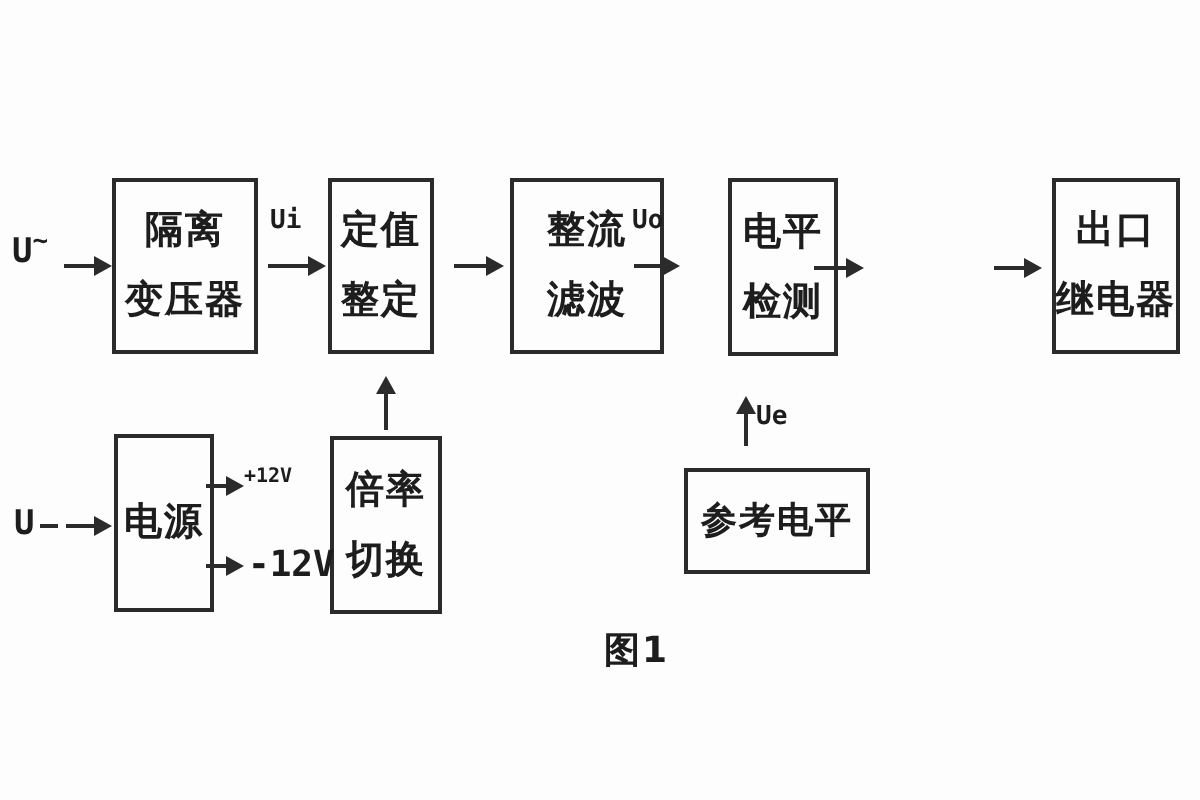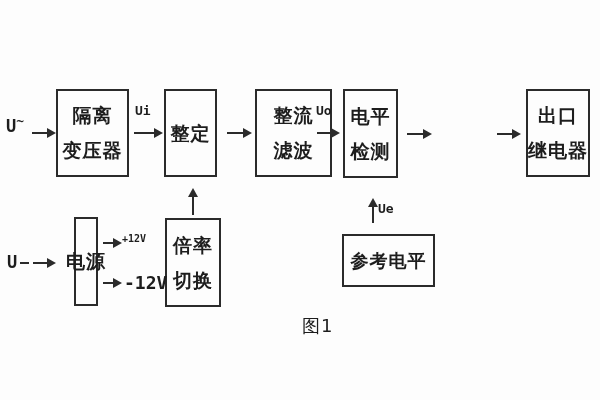--- a/index.html
+++ b/index.html
@@ -33,21 +33,21 @@
     font-family:"DejaVu Sans Mono", monospace;
     font-weight:bold;
     font-size:13px;
     line-height:1;
     white-space:nowrap;
   }
   .sig sup{font-size:13px;line-height:0;}
   
   .caption{
     position:absolute;
-    font-weight:normal;
+    font-weight:bold;
     font-size:18px;
     line-height:1;
     letter-spacing:1px;
   }
   
   .ah{ 
     position:absolute;height:2px;background:#2b2b2b;
   }
   .ah::after{
     content:"";position:absolute;right:-9px;top:-4px;
@@ -74,40 +74,41 @@
 <body>
 
 <div class="stage">
 
   <div class="block" style="left:56px;top:89px;width:73px;height:88px">
     <span>隔离</span>
     <span>变压器</span>
   </div>
 
   <div class="block" style="left:164px;top:89px;width:53px;height:88px">
+    <span>定值</span>
     <span>整定</span>
   </div>
 
   <div class="block" style="left:255px;top:89px;width:77px;height:88px">
     <span>整流</span>
     <span>滤波</span>
   </div>
 
-  <div class="block" style="left:343px;top:89px;width:55px;height:89px">
+  <div class="block" style="left:364px;top:89px;width:55px;height:89px">
     <span>电平</span>
     <span>检测</span>
   </div>
 
 
   <div class="block" style="left:526px;top:89px;width:64px;height:88px">
     <span>出口</span>
     <span>继电器</span>
   </div>
 
-  <div class="block" style="left:74px;top:217px;width:24px;height:89px">
+  <div class="block" style="left:57px;top:217px;width:50px;height:89px">
     <span>电源</span>
   </div>
 
   <div class="block" style="left:165px;top:218px;width:56px;height:89px">
     <span>倍率</span>
     <span>切换</span>
   </div>
 
   <div class="block" style="left:342px;top:234px;width:93px;height:53px;font-size:18px">
     <span>参考电平</span>

